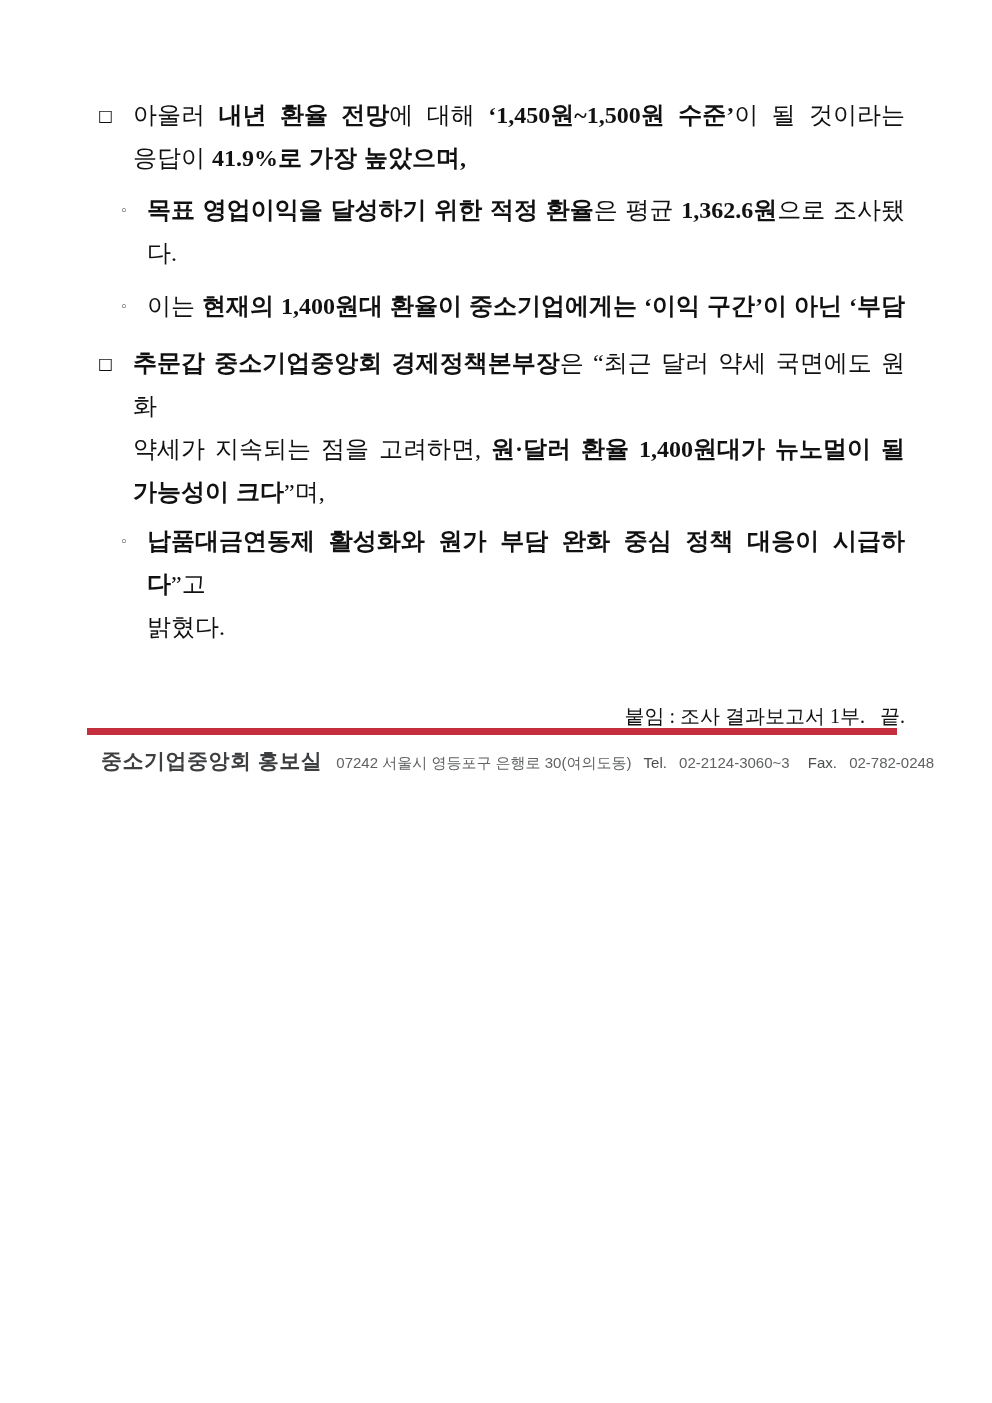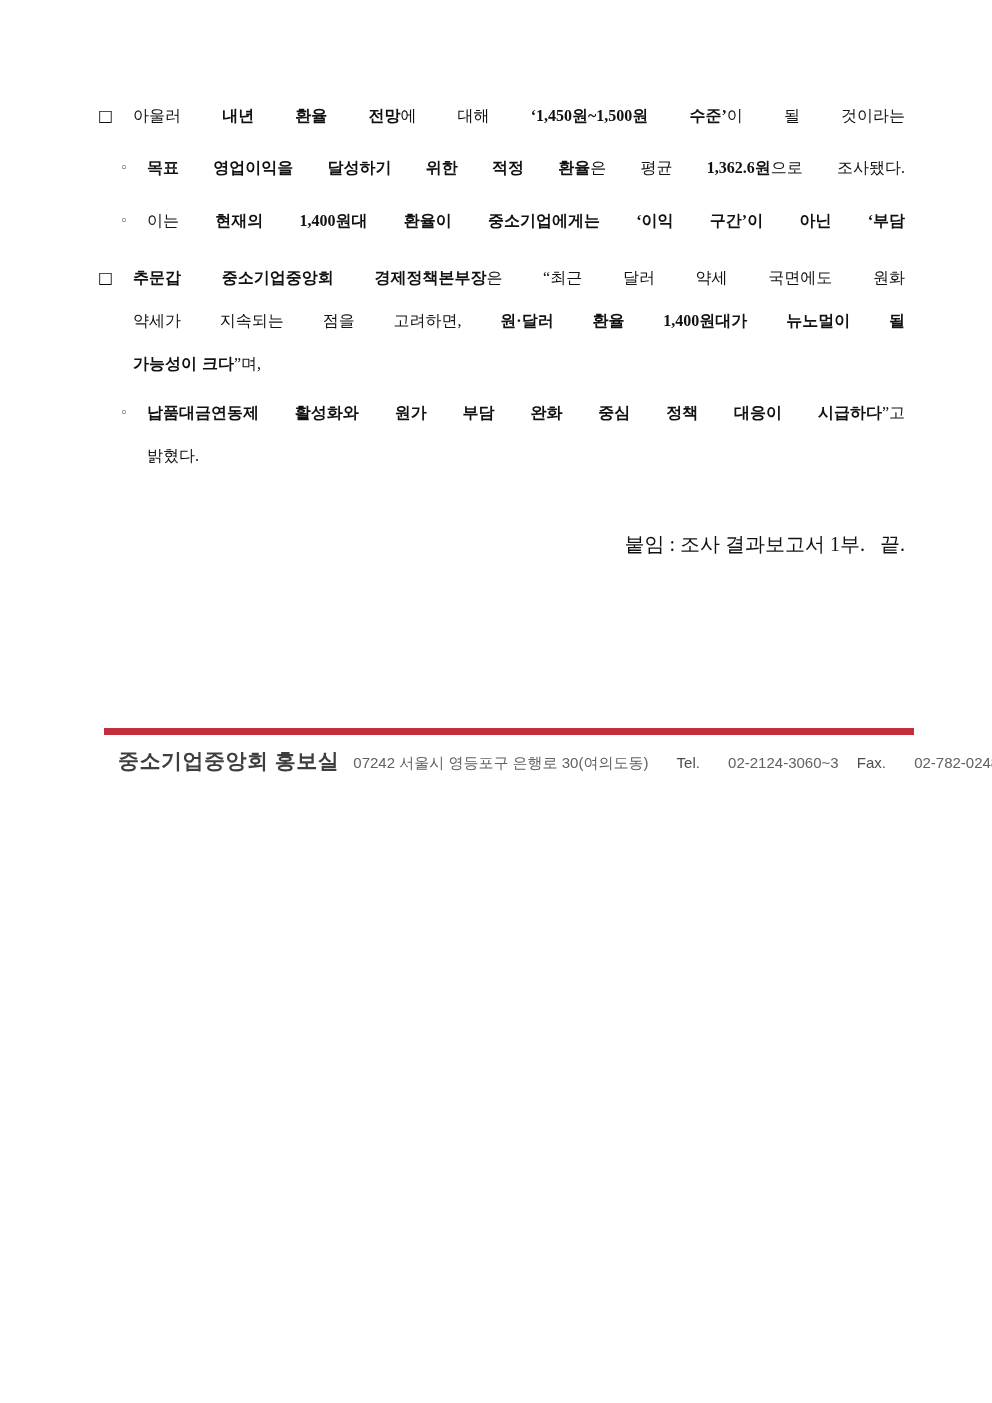--- a/index.html
+++ b/index.html
@@ -25,42 +25,42 @@
     line-height: 43px;
     font-family: "DejaVu Sans", sans-serif;
     font-size: 16px;
     color: #111111;
     padding-left: 3px;
   }
   .para.lv2 { padding-left: 22px; }
   .para.lv2 .marker { flex: 0 0 30px; font-size: 13px; }
   .para .text { flex: 1; min-width: 0; }
   .line {
-    font-size: 16px;
+    font-size: 24px;
     line-height: 43px;
     text-align: justify;
     text-align-last: justify;
     word-spacing: 1px;
   }
   .line.end { text-align-last: left; }
   .b { font-weight: bold; }
   .gap-a { margin-bottom: 9px; }
   .gap-b { margin-bottom: 10px; }
   .gap-c { margin-bottom: 14px; }
   .gap-d { margin-bottom: 6px; }
   .attachment {
     margin-top: 52px;
     font-size: 20px;
     line-height: 30px;
     white-space: pre-wrap;
     text-align: right;
   }
   .footer {
     position: absolute;
-    left: 104px;
+    left: 87px;
     top: 728px;
     width: 810px;
   }
   .rule { height: 7px; background: #c52e3c; }
   .footer-row {
     margin-top: 12px;
     padding-left: 14px;
     display: flex;
     align-items: baseline;
     font-family: "Liberation Sans", "DejaVu Sans", sans-serif;
@@ -70,34 +70,35 @@
     font-size: 21px;
     font-weight: bold;
     color: #3c3e40;
     letter-spacing: 0.5px;
   }
   .addr {
     margin-left: 14px;
     font-size: 15px;
     color: #5f6163;
   }
-  .addr span + span { margin-left: 24px; }
+  .addr span + span { margin-left: 8px; }
   .addr .lbl { color: #4c4e50; }
   .addr .fax-gap { margin-left: 14px; }
 </style>
 </head>
 <body>
 
 <div class="page">
   <div class="content">
 
     <section class="para lv1 gap-a">
       <span class="marker">□</span>
       <div class="text">
         <div class="line"><span>아울러 </span><span class="b">내년 환율 전망</span><span>에 대해 </span><span class="b">‘1,450원~1,500원 수준’</span><span>이 될 것이라는</span></div>
+        <div class="line end"><span>응답이 </span><span class="b">41.9%로 가장 높았으며,</span></div>
       </div>
     </section>
 
     <section class="para lv2 gap-b">
       <span class="marker">◦</span>
       <div class="text">
         <div class="line"><span class="b">목표 영업이익을 달성하기 위한 적정 환율</span><span>은 평균 </span><span class="b">1,362.6원</span><span>으로 조사됐다.</span></div>
       </div>
     </section>
 

